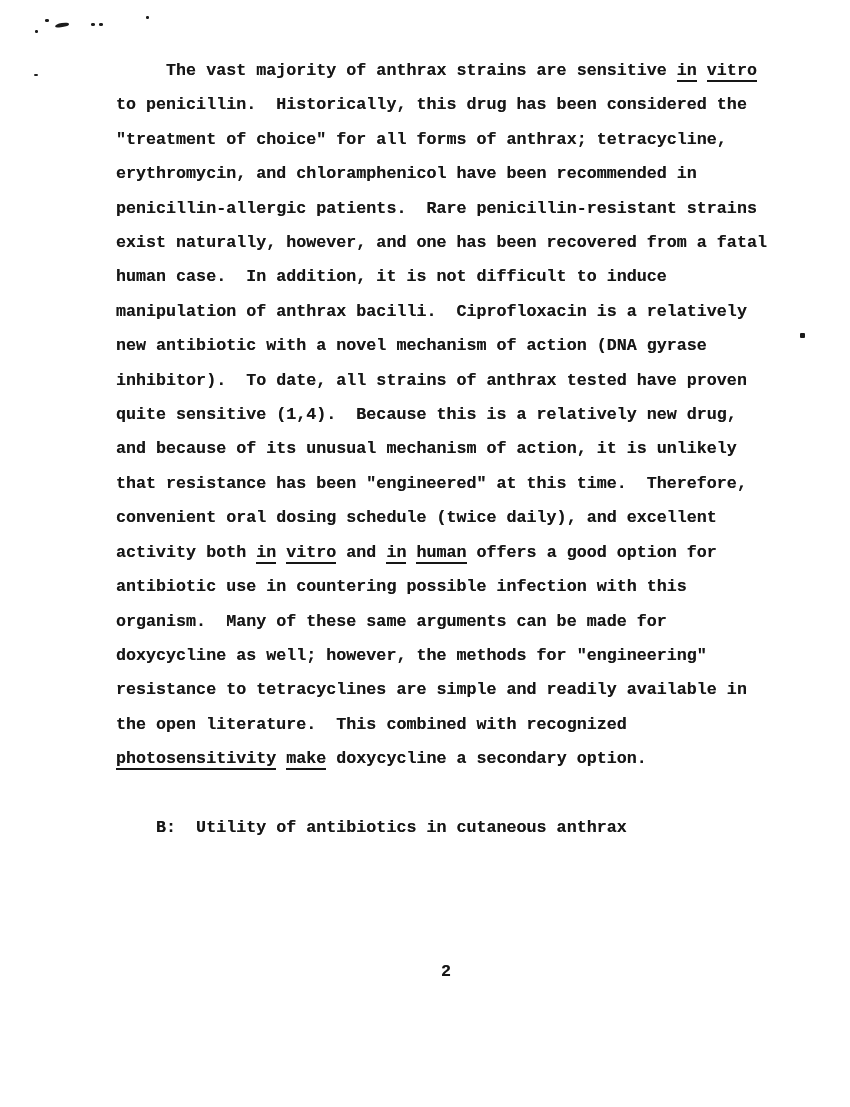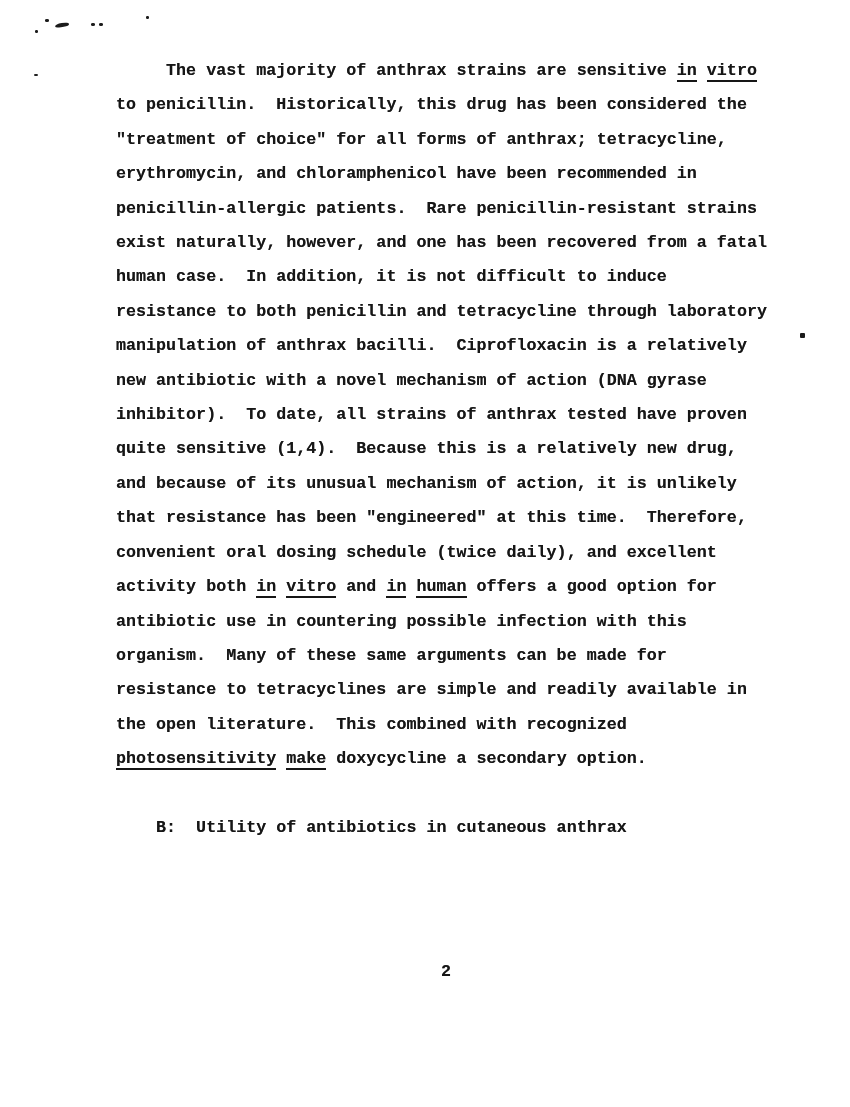--- a/index.html
+++ b/index.html
@@ -71,31 +71,31 @@
   <div class="speck sp8"></div>
 
   <div class="doc-text" id="doc-lines">
       <div class="line"><span>     The vast majority of anthrax strains are sensitive </span><span class="u">in</span><span> </span><span class="u">vitro</span></div>
       <div class="line"><span>to penicillin.  Historically, this drug has been considered the</span></div>
       <div class="line"><span>"treatment of choice" for all forms of anthrax; tetracycline,</span></div>
       <div class="line"><span>erythromycin, and chloramphenicol have been recommended in</span></div>
       <div class="line"><span>penicillin-allergic patients.  Rare penicillin-resistant strains</span></div>
       <div class="line"><span>exist naturally, however, and one has been recovered from a fatal</span></div>
       <div class="line"><span>human case.  In addition, it is not difficult to induce</span></div>
-      <div class="line"><span>resistance to both penicillin and tetracycline through laboratory</span></div>
       <div class="line"><span>manipulation of anthrax bacilli.  Ciprofloxacin is a relatively</span></div>
       <div class="line"><span>new antibiotic with a novel mechanism of action (DNA gyrase</span></div>
       <div class="line"><span>inhibitor).  To date, all strains of anthrax tested have proven</span></div>
       <div class="line"><span>quite sensitive (1,4).  Because this is a relatively new drug,</span></div>
       <div class="line"><span>and because of its unusual mechanism of action, it is unlikely</span></div>
       <div class="line"><span>that resistance has been "engineered" at this time.  Therefore,</span></div>
       <div class="line"><span>convenient oral dosing schedule (twice daily), and excellent</span></div>
       <div class="line"><span>activity both </span><span class="u">in</span><span> </span><span class="u">vitro</span><span> and </span><span class="u">in</span><span> </span><span class="u">human</span><span> offers a good option for</span></div>
       <div class="line"><span>antibiotic use in countering possible infection with this</span></div>
       <div class="line"><span>organism.  Many of these same arguments can be made for</span></div>
+      <div class="line"><span>doxycycline as well; however, the methods for "engineering"</span></div>
       <div class="line"><span>resistance to tetracyclines are simple and readily available in</span></div>
       <div class="line"><span>the open literature.  This combined with recognized</span></div>
       <div class="line"><span class="u">photosensitivity</span><span> </span><span class="u">make</span><span> doxycycline a secondary option.</span></div>
       <div class="line"><span></span></div>
       <div class="line"><span>    B:  Utility of antibiotics in cutaneous anthrax</span></div>
     </div>
 
   <div class="page-number">2</div>
 
 </div>

